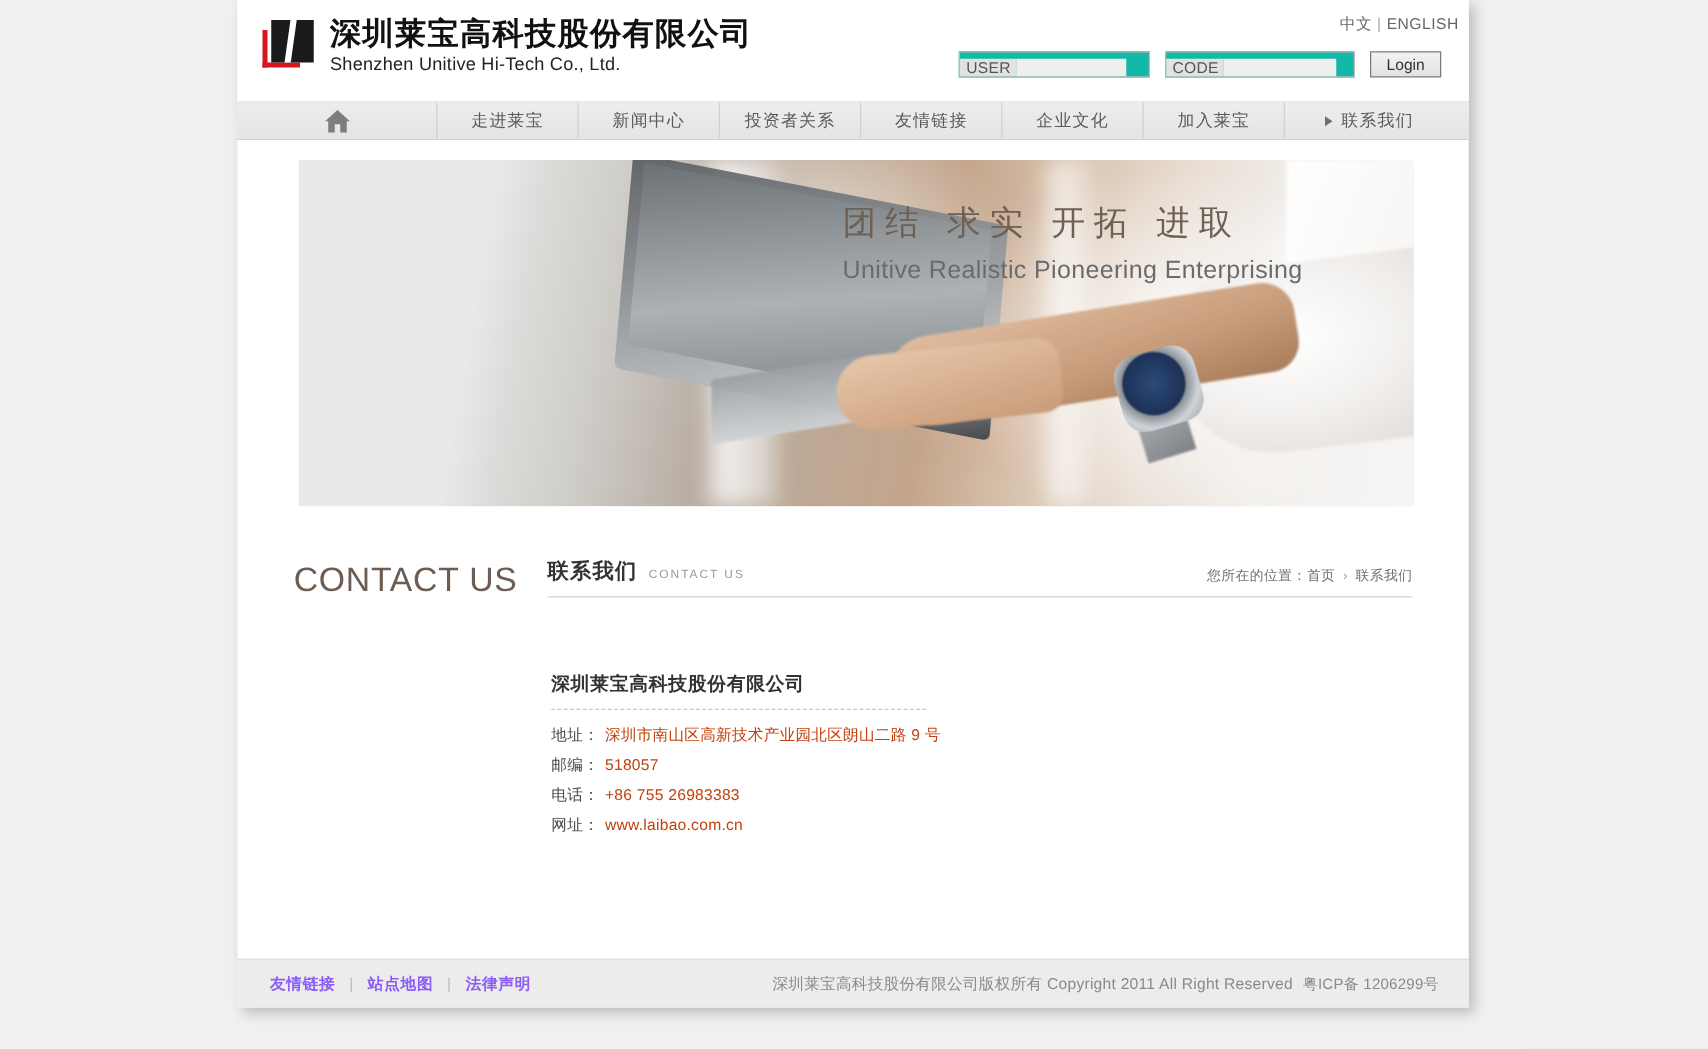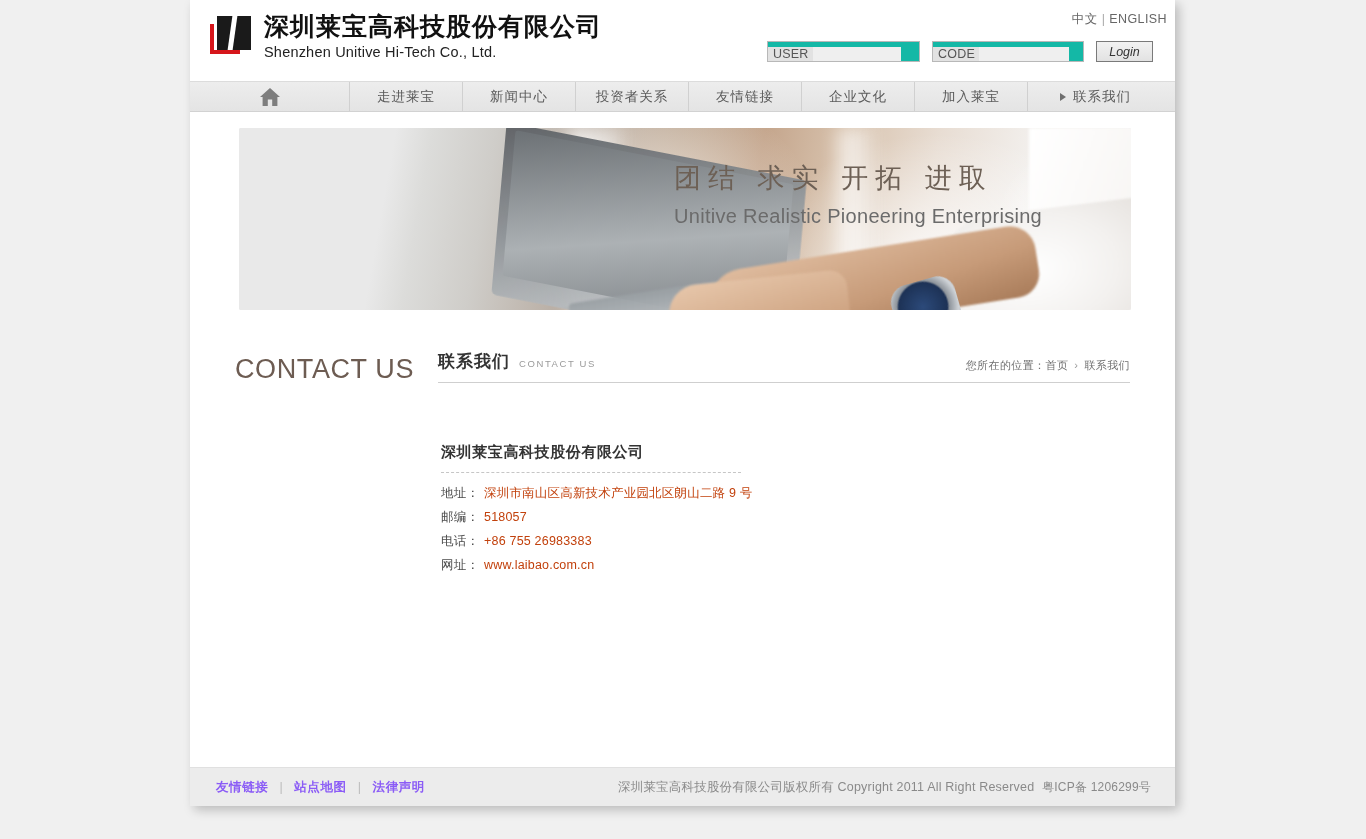--- a/index.html
+++ b/index.html
@@ -131,21 +131,20 @@
 
   .login-btn {
     width: 57px;
     height: 21px;
     border: 1px solid #7a7a7a;
     background: linear-gradient(#f2f2f2, #e2e2e2);
     font-size: 12.5px;
     color: #333;
     cursor: pointer;
     font-family: inherit;
-    font-style: italic;
   }
 
   
   .nav {
     height: 31px;
     background: linear-gradient(#ededed, #e4e4e4);
     border-top: 1px solid #dcdcdc;
     border-bottom: 1px solid #d2d2d2;
     display: flex;
     align-items: stretch;
@@ -174,21 +173,21 @@
     border-left: 6px solid #6e6e6e;
     border-top: 4.5px solid transparent;
     border-bottom: 4.5px solid transparent;
   }
 
   
   .banner {
     position: relative;
     margin: 16px 0 0 49px;
     width: 892px;
-    height: 182px;
+    height: 277px;
     border-radius: 2px;
     overflow: hidden;
     background: #e7e7e7;
   }
   .banner .photo {
     position: absolute;
     inset: 0;
     background:
       radial-gradient(ellipse 150px 120px at 860px 95px, rgba(255,255,255,0.95), rgba(255,255,255,0) 70%),
       radial-gradient(ellipse 260px 200px at 700px 150px, rgba(255,255,255,0.92), rgba(255,255,255,0) 72%),

